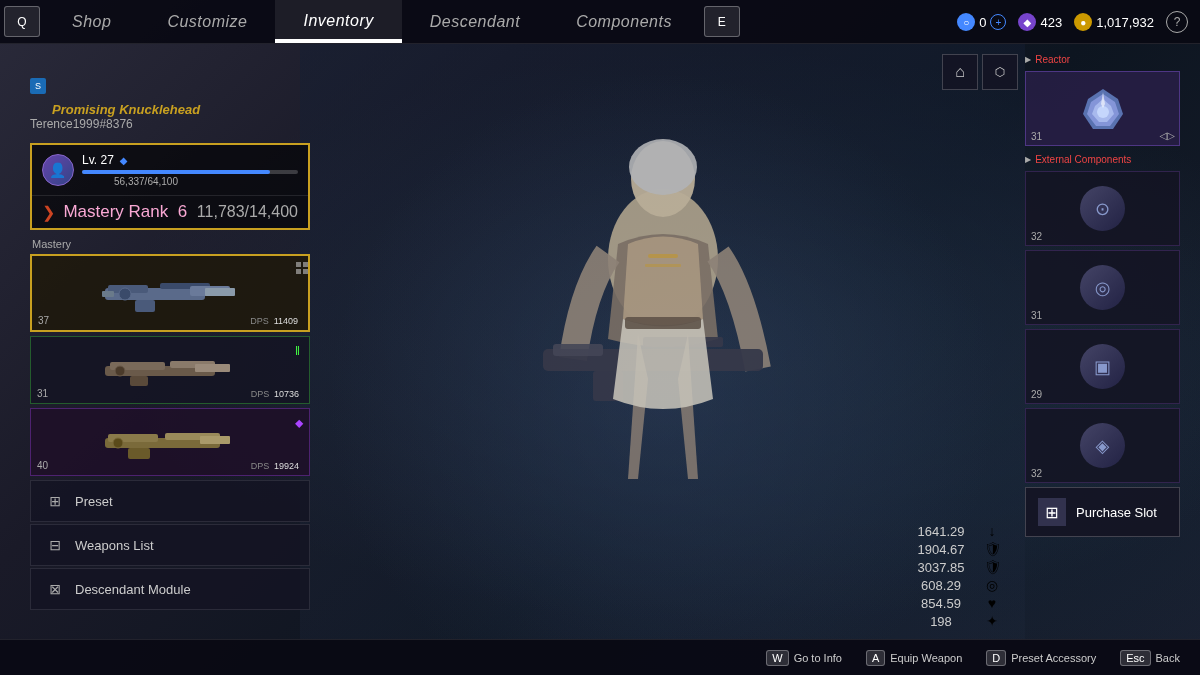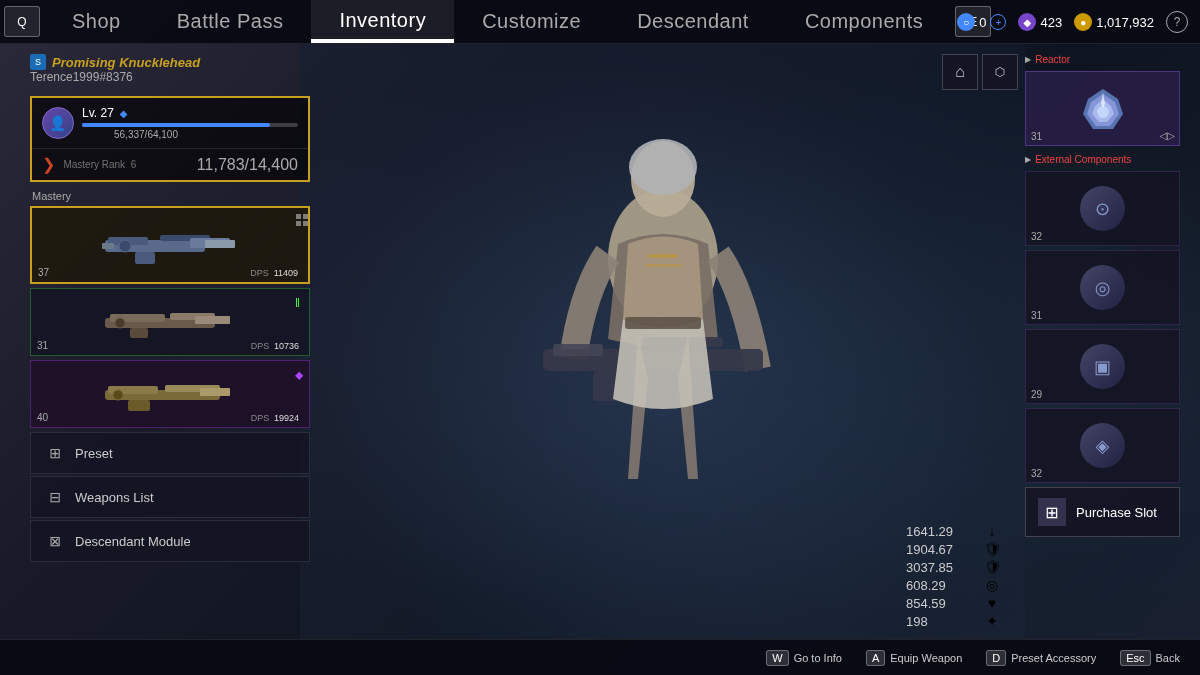--- a/index.html
+++ b/index.html
@@ -52,24 +52,25 @@
       font-size: 12px;
       margin: 6px 4px;
       border-radius: 3px;
     }
 
     .nav-item {
       padding: 0 28px;
       display: flex;
       align-items: center;
       color: #aaa;
-      font-size: 20px;
+      font-size: 16px;
       cursor: pointer;
       letter-spacing: 0.5px;
       transition: color 0.2s;
+      font-style: italic;
     }
 
     .nav-item.active {
       color: #fff;
       background: rgba(255,255,255,0.08);
       border-bottom: 2px solid #fff;
       position: relative;
     }
 
     .nav-item.active::after {
@@ -155,20 +156,21 @@
     
     .profile-area {
       padding: 10px 0 6px 0;
     }
 
     .profile-name {
       color: #c8a020;
       font-size: 13px;
       font-style: italic;
       font-weight: bold;
+      margin-top: 48px;
     }
 
     .profile-id {
       color: #aaa;
       font-size: 12px;
     }
 
     
     .stats-box {
       border: 2px solid #c8a020;
@@ -240,22 +242,22 @@
       padding: 6px 10px;
       gap: 8px;
     }
 
     .mastery-chevron {
       color: #cc4422;
       font-size: 16px;
     }
 
     .mastery-label {
-      color: #737373;
-      font-size: 10px;
+      color: #f9a8d4;
+      font-size: 17px;
       flex: 1;
     }
 
     .mastery-values {
       color: #aaa;
       font-size: 16px;
     }
 
     
     .weapon-label {
@@ -456,21 +458,21 @@
       align-items: center;
       justify-content: flex-end;
       gap: 8px;
       margin-bottom: 2px;
     }
 
     .stat-value {
       color: #ccc;
       font-size: 13px;
       min-width: 70px;
-      text-align: left;
+      text-align: center;
     }
 
     .stat-icon {
       font-size: 14px;
       width: 16px;
       text-align: center;
     }
 
     
     .bottom-bar {
@@ -600,23 +602,22 @@
 
     <path d="M160 260 Q200 275 240 260 L250 340 Q200 360 150 340 Z" fill="#e8e0d0" opacity="0.85"></path>
 
     <rect x="162" y="258" width="76" height="12" rx="3" fill="#6a5a4a" opacity="0.9"></rect>
   </svg>
 </div>
 
 <nav class="top-nav">
   <div class="nav-key">Q</div>
   <div class="nav-item">Shop</div>
-  <div class="nav-item">Battle Pass</div>
+  <div class="nav-item">Customize</div>
   <div class="nav-item active">Inventory</div>
-  <div class="nav-item">Customize</div>
   <div class="nav-item">Descendant</div>
   <div class="nav-item">Components</div>
 
   <div class="header-right">
     <div class="currency-item">
       <div class="currency-icon blue">○</div>
       <span>0</span>
       <div class="add-btn">+</div>
     </div>
     <div class="currency-item">

